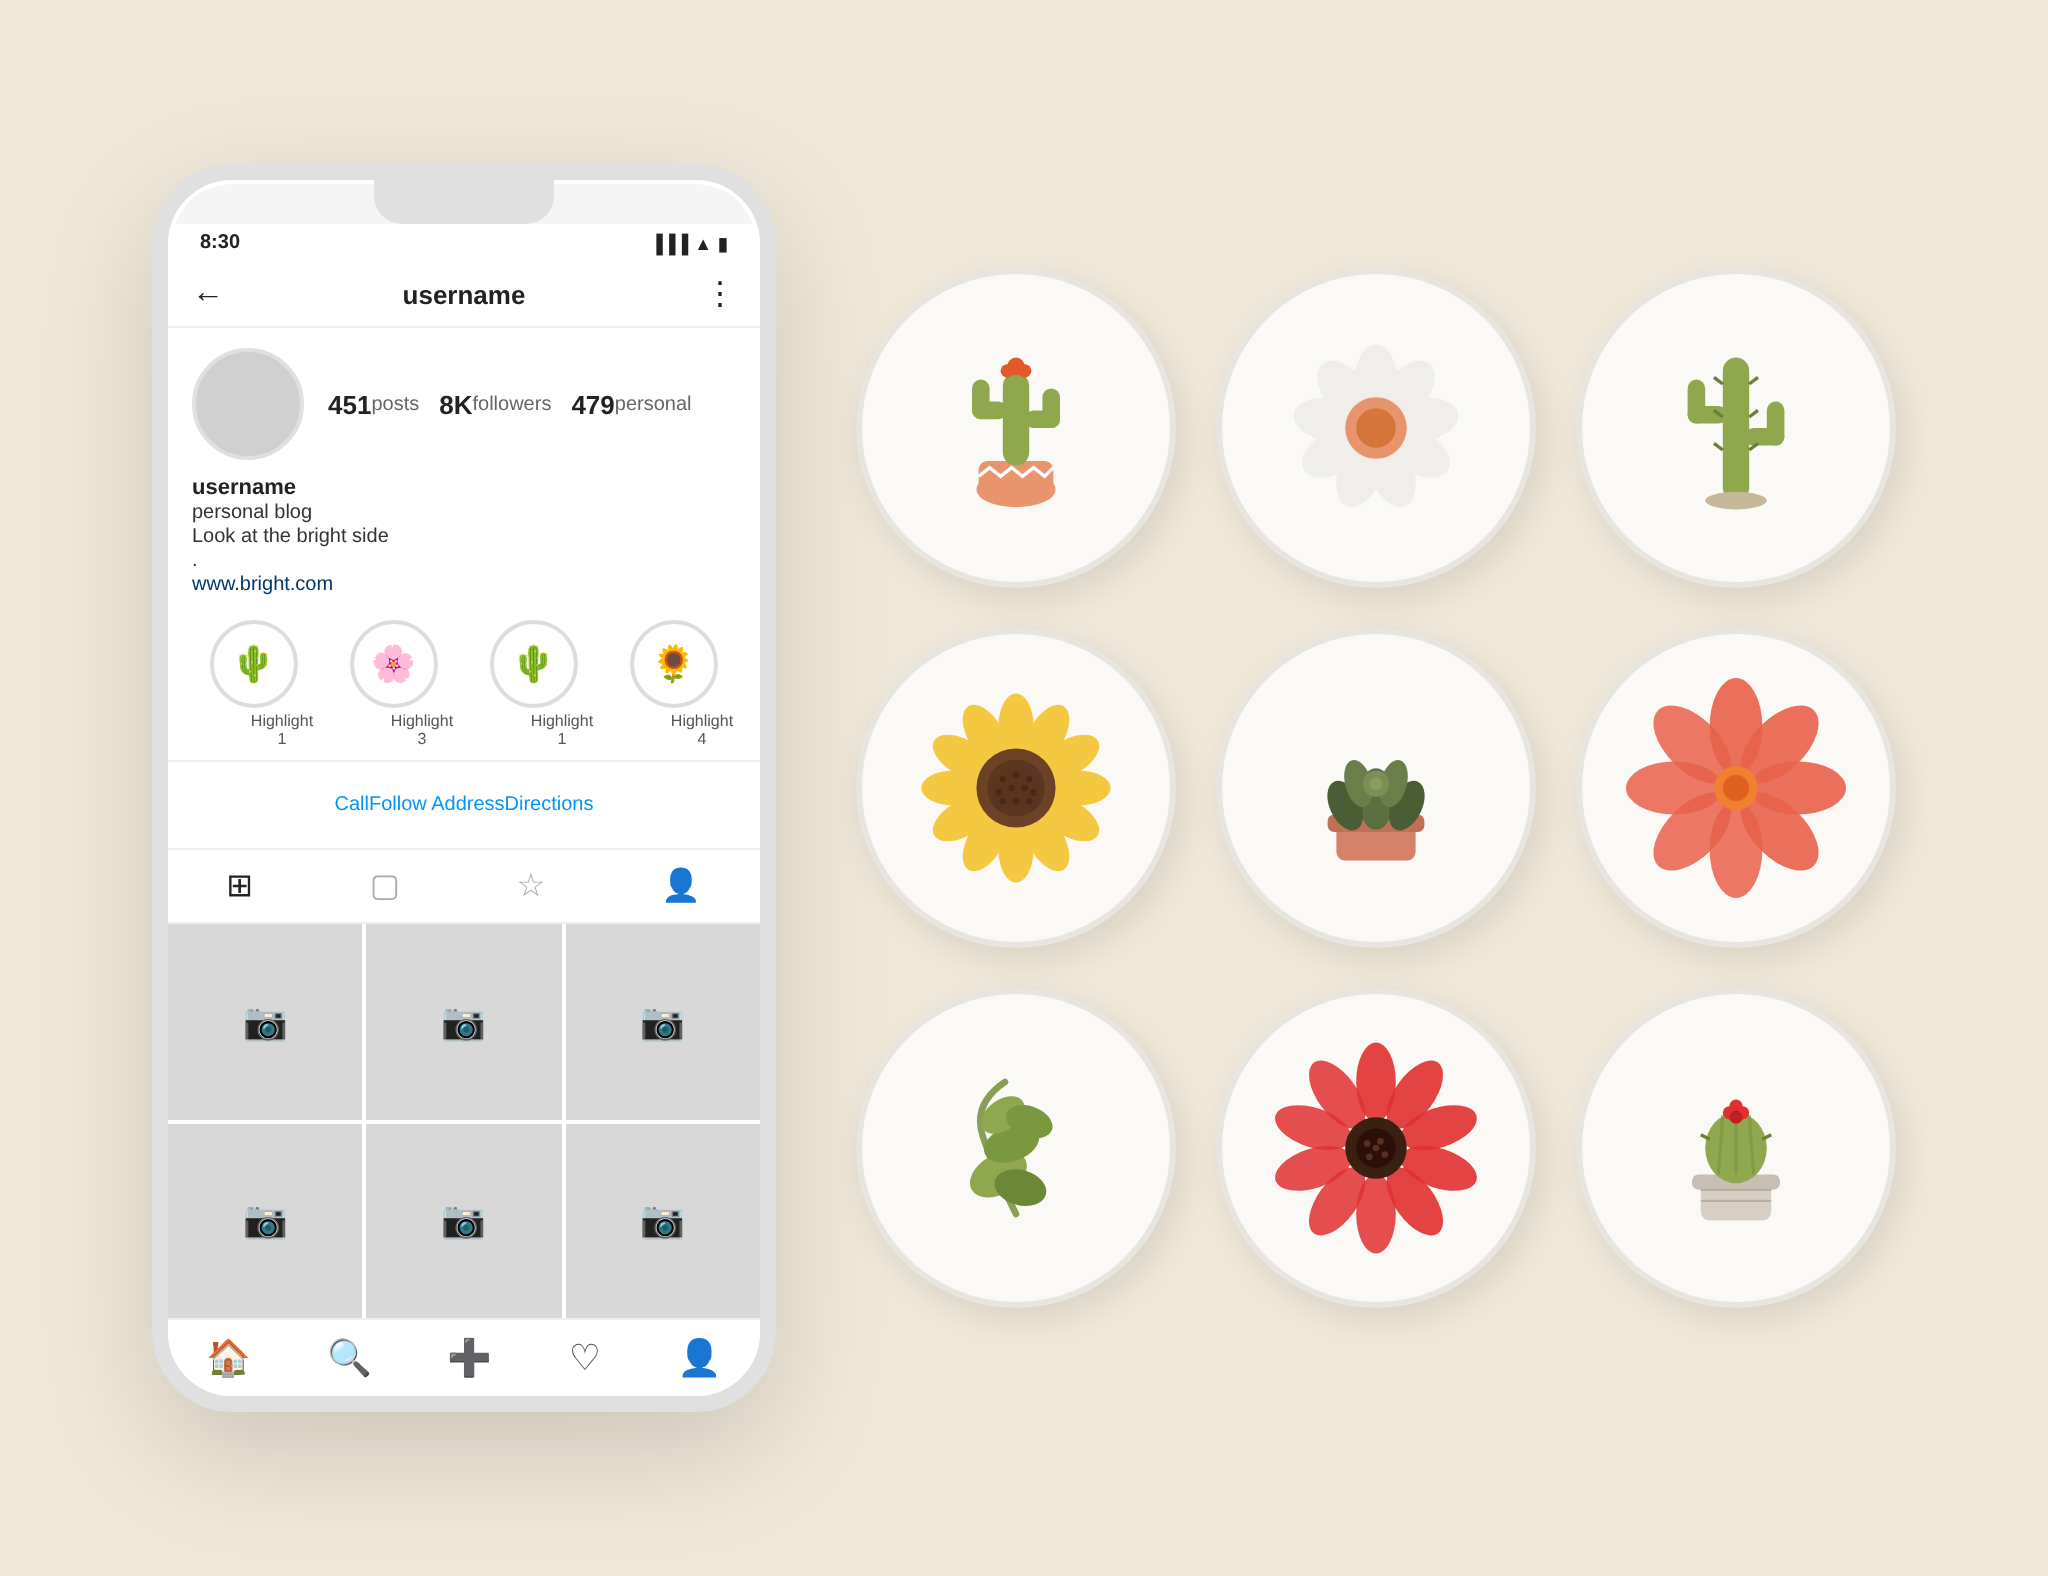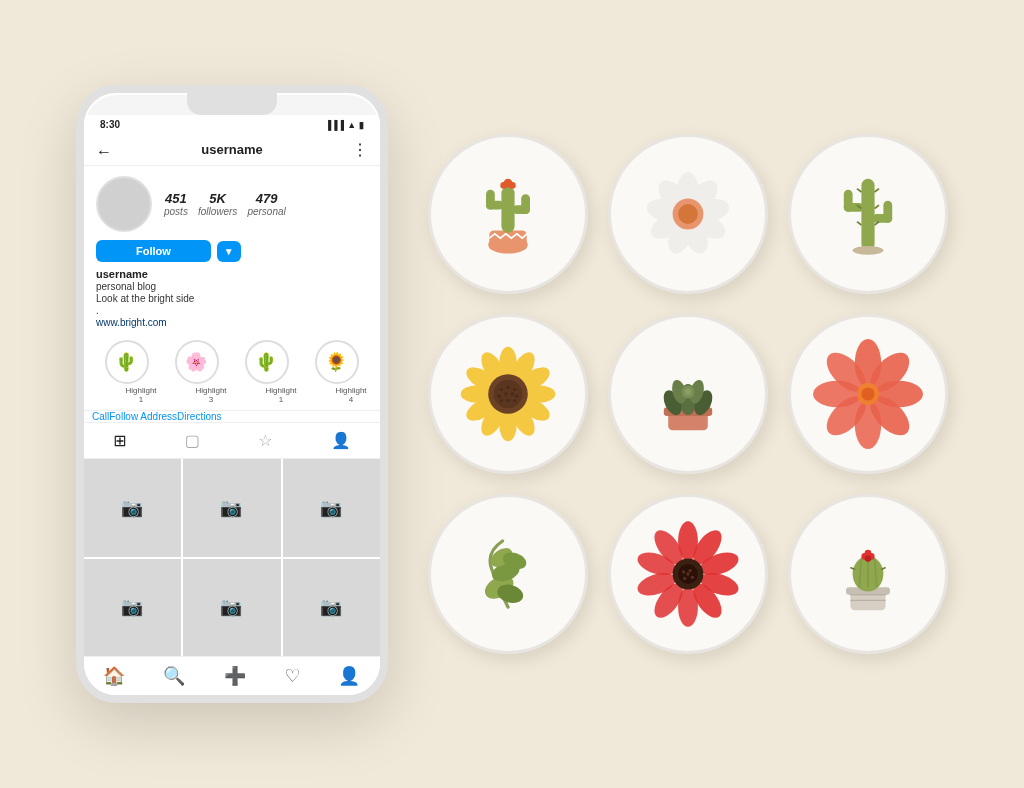--- a/index.html
+++ b/index.html
@@ -112,25 +112,24 @@
     }
 
     .stats {
       display: flex;
       gap: 10px;
       flex: 1;
     }
 
     .stat-item {
       display: flex;
-      flex-direction: column;
+      flex-direction: row;
       align-items: center;
       font-size: 10px;
       color: #666;
-      font-style: italic;
     }
 
     .stat-item .stat-num {
       font-size: 13px;
       font-weight: 700;
       color: #222;
     }
 
     .profile-name {
       font-size: 11px;
@@ -207,22 +206,22 @@
 
     .highlight-label {
       font-size: 8px;
       color: #555;
       text-align: center;
       margin-left: 28px;
     }
 
     .action-links {
       display: flex;
-      justify-content: flex-start;
-      padding: 0 8px;
+      justify-content: center;
+      padding: 16px 8px;
       border-top: 1px solid #efefef;
       border-bottom: 1px solid #efefef;
     }
 
     .action-link {
       font-size: 10px;
       color: #0095f6;
       font-weight: 500;
     }
 
@@ -327,34 +326,30 @@
 
       <div class="profile-section">
         <div class="profile-top">
           <div class="avatar"></div>
           <div class="stats">
             <div class="stat-item">
               <span class="stat-num">451</span>
               <span>posts</span>
             </div>
             <div class="stat-item">
-              <span class="stat-num">5K</span>
+              <span class="stat-num">8K</span>
               <span>followers</span>
             </div>
             <div class="stat-item">
               <span class="stat-num">479</span>
               <span>personal</span>
             </div>
           </div>
         </div>
 
-        <div class="follow-row">
-          <button class="follow-btn">Follow</button>
-          <button class="dropdown-btn">▼</button>
-        </div>
 
         <div class="profile-name">username</div>
         <div class="profile-bio">personal blog</div>
         <div class="profile-bio">Look at the bright side</div>
         <div class="profile-bio">.</div>
         <div class="profile-link">www.bright.com</div>
       </div>
 
       <div class="highlights-row">
         <div class="highlight-item">

